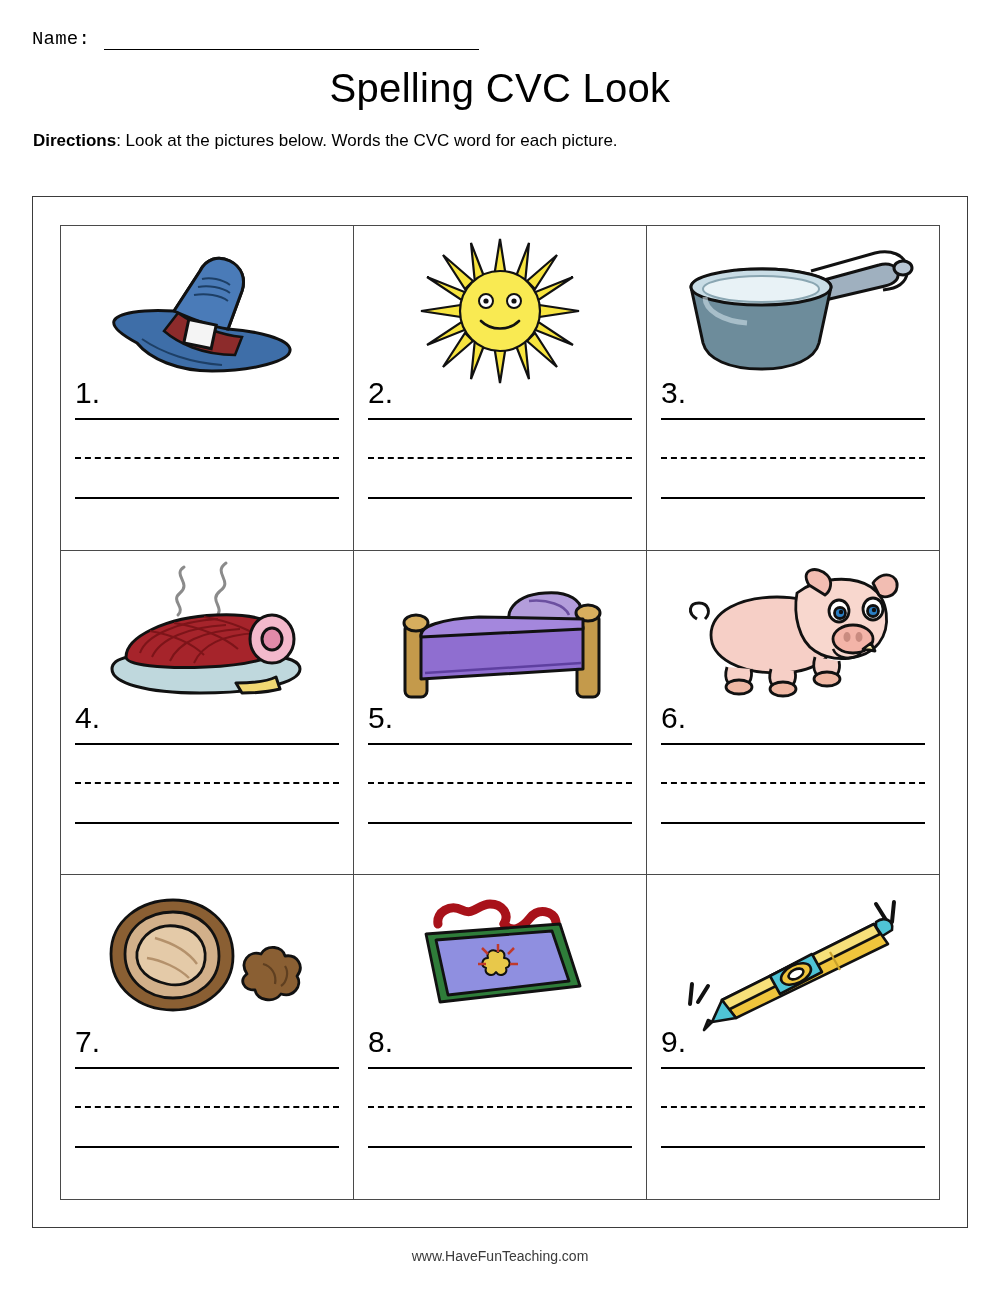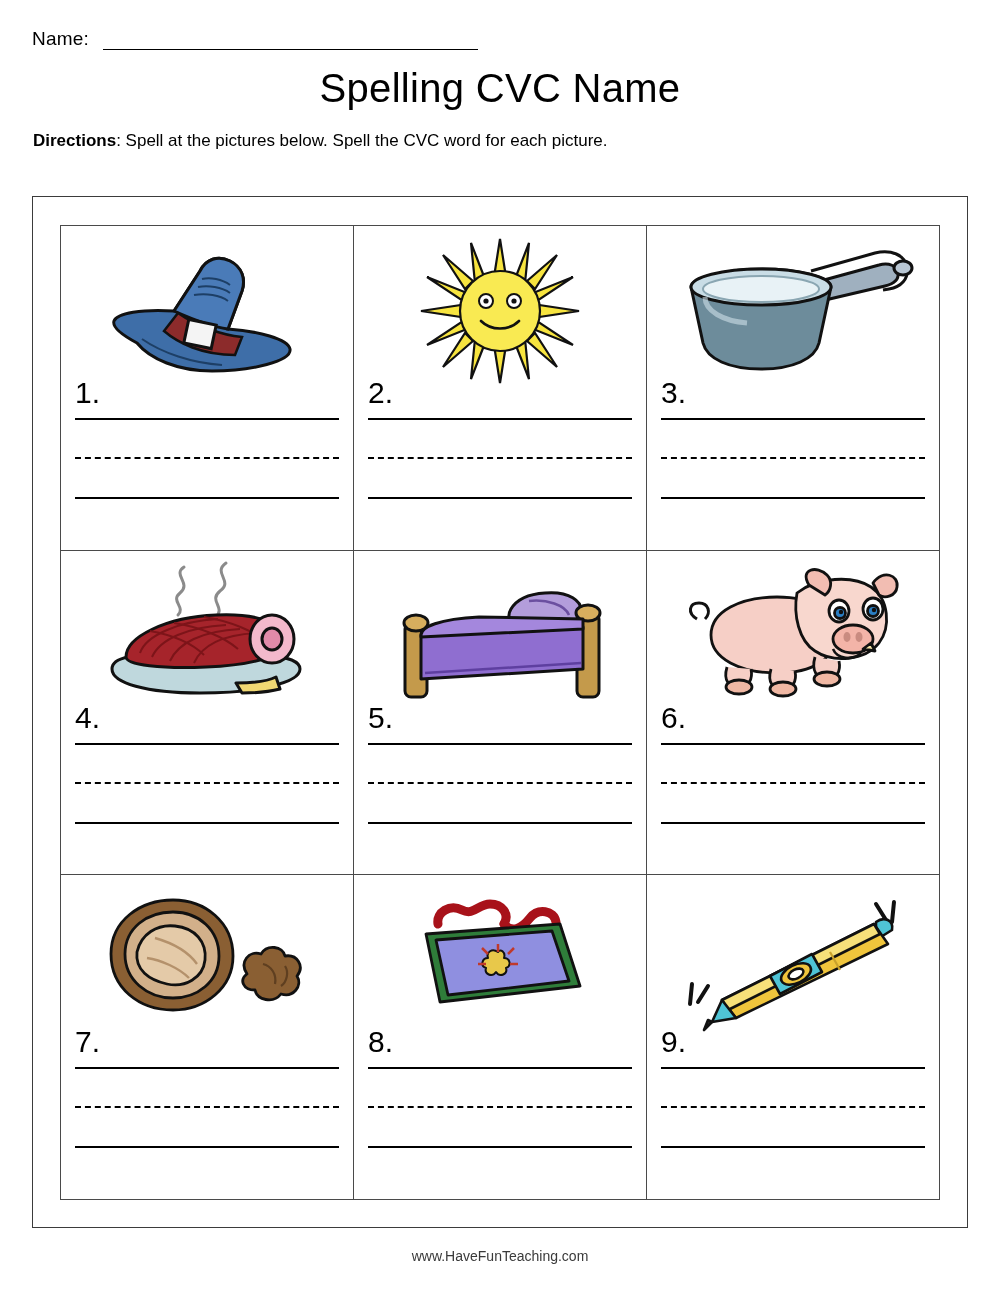--- a/index.html
+++ b/index.html
@@ -17,20 +17,21 @@
   }
 
   
   .name-row {
     position: absolute;
     top: 28px;
     left: 32px;
     display: flex;
     align-items: flex-end;
     gap: 14px;
+    font-family: Liberation Mono, monospace;
   }
   .name-label {
     font-size: 19px;
     letter-spacing: .2px;
   }
   .name-blank {
     width: 375px;
     border-bottom: 1.6px solid #000;
     height: 20px;
   }
@@ -142,24 +143,24 @@
   }
 </style>
 </head>
 <body>
 
 <div class="name-row">
   <span class="name-label">Name:</span>
   <span class="name-blank"></span>
 </div>
 
-<div class="title">Spelling CVC Name</div>
+<div class="title">Spelling CVC Look</div>
 
 <div class="directions">
-  <b>Directions</b><span>: Spell at the pictures below.  Spell the CVC word for each picture.</span>
+  <b>Directions</b><span>: Look at the pictures below.  Words the CVC word for each picture.</span>
 </div>
 
 <div class="frame"></div>
 
 <div class="grid">
 
   <div class="cell">
     <div class="art">
       <svg width="250" height="150" viewBox="0 0 250 150">
         <g>

